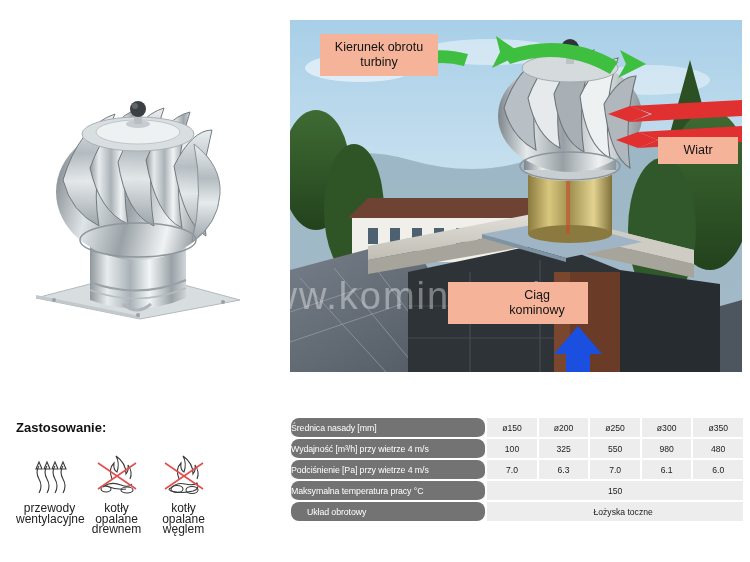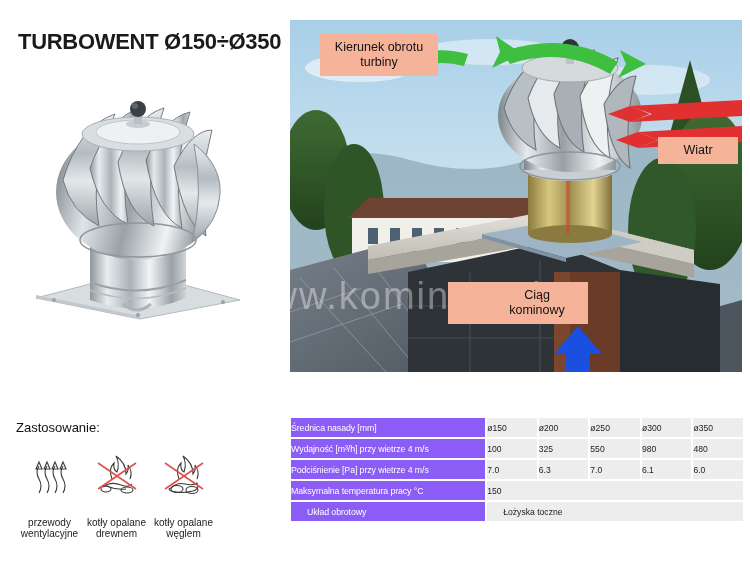--- a/index.html
+++ b/index.html
@@ -50,58 +50,57 @@
 
   .watermark{
     position:absolute;left:-50px;top:255px;
     font-size:38px;color:rgba(255,255,255,0.38);
     letter-spacing:2px;font-family:"Liberation Sans",sans-serif;
     pointer-events:none;white-space:nowrap;
   }
 
   
   .apps{position:absolute;left:16px;top:420px;width:268px;}
-  .apps-title{font-size:13px;font-weight:normal;color:#111;margin-bottom:18px;}
+  .apps-title{font-size:13px;font-weight:bold;color:#111;margin-bottom:18px;}
   .apps-row{display:flex;}
   .app-item{width:67px;text-align:center;}
   .app-ico{height:44px;display:flex;align-items:flex-end;justify-content:center;}
   .app-ico svg{display:block;}
   .app-label{
-    font-size:10px;line-height:10.5px;color:#222;margin-top:21px;
+    font-size:12px;line-height:10.5px;color:#222;margin-top:6px;
     white-space:pre-line;
   }
 
   
   .spec-table{
     position:absolute;left:291px;top:418px;width:452px;
     border-collapse:separate;border-spacing:0;
     font-size:8.6px;
   }
   .spec-table td{padding:0;height:19px;vertical-align:middle;}
   .lbl{
-    background:#8b5cf6;color:#ffffff;
+    background:#737373;color:#ffffff;
     padding-left:8px;width:190px;
     border-bottom:2px solid #ffffff;
-    font-size:8.8px;letter-spacing:-0.1px;
+    font-size:8.8px;letter-spacing:-0.1px;border-radius:8px;
   }
   .val{
-    background:#ededed;color:#222;
+    background:#ededed;color:#222;text-align:center;
     border-left:2px solid #ffffff;
     border-bottom:2px solid #ffffff;
     width:52px;
   }
   .val.wide{width:auto;margin-top:48px;}
   tr:last-child .lbl,tr:last-child .val{border-bottom:none;padding-left:16px;}
 </style>
 </head>
 <body>
 
 <div class="page">
 
-  <div class="product-title">TURBOWENT Ø150÷Ø350</div>
 
   <div class="product-photo">
     <svg class="prod-svg" viewBox="0 0 240 248">
       <defs>
         <linearGradient id="chrome" x1="0" y1="0" x2="1" y2="0">
           <stop offset="0" stop-color="#8f979c"></stop>
           <stop offset="0.18" stop-color="#e8ecee"></stop>
           <stop offset="0.42" stop-color="#aab2b7"></stop>
           <stop offset="0.62" stop-color="#f2f5f6"></stop>
           <stop offset="0.85" stop-color="#9aa2a7"></stop>

